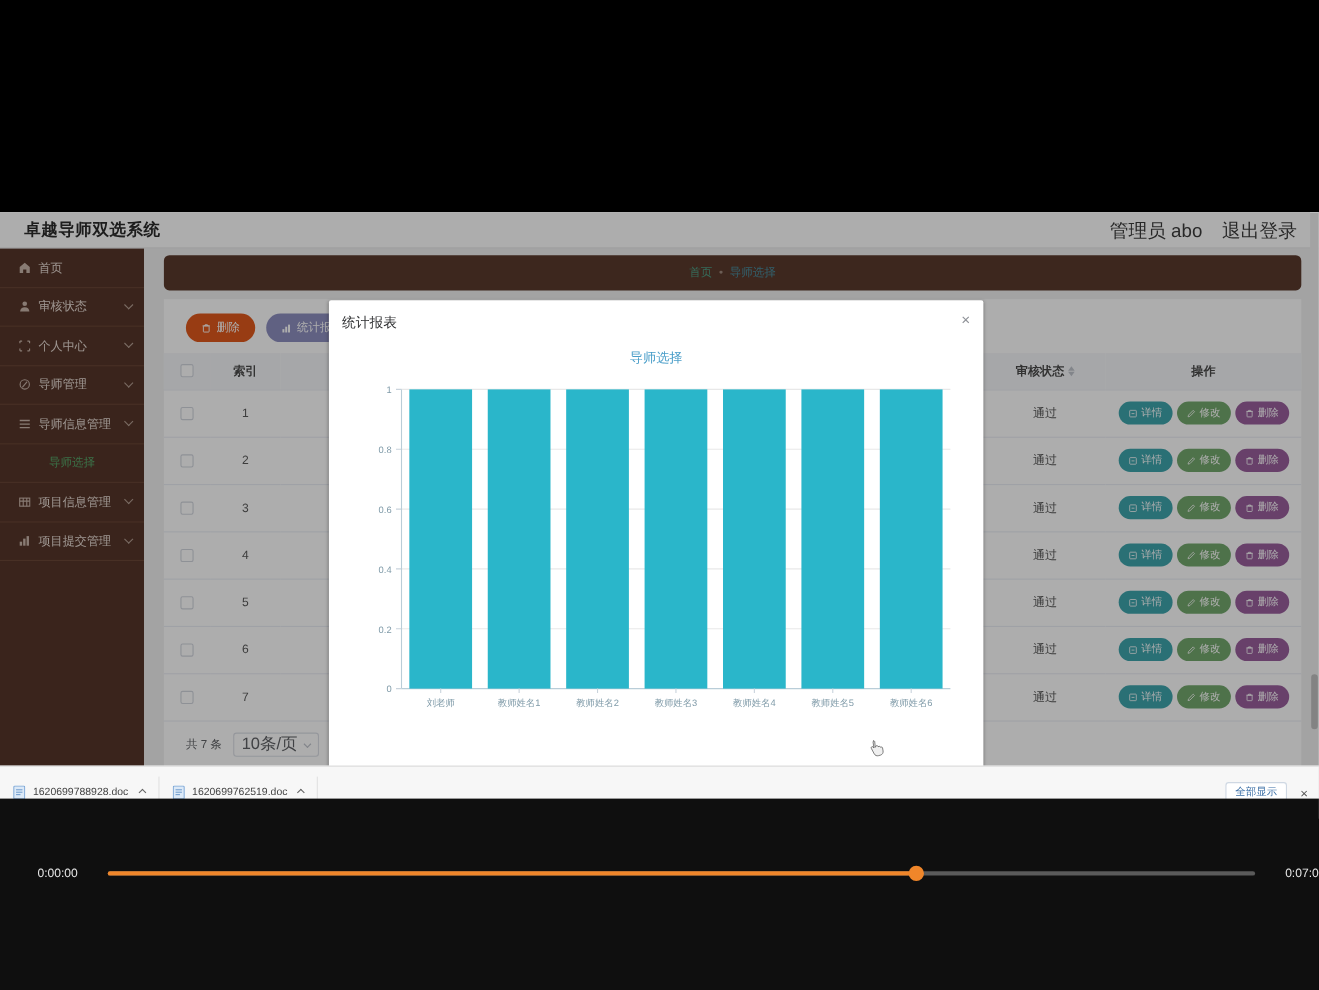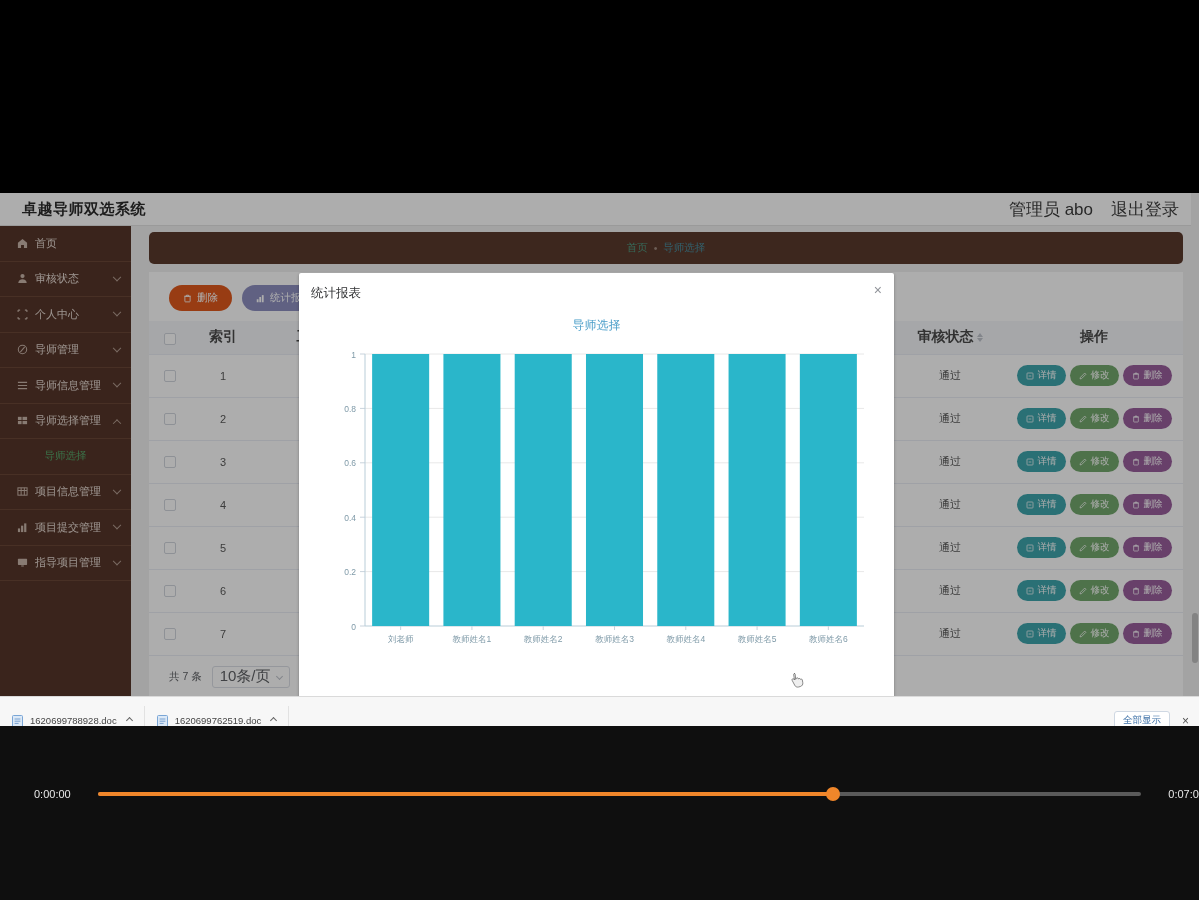--- a/index.html
+++ b/index.html
@@ -69,21 +69,21 @@
   .pill {
     height:26px; border-radius:13px; padding:0 14px; display:inline-flex;
     align-items:center; gap:5px; font-size:10.5px; color:#fff; border:none; cursor:pointer;
   }
   .pill svg { width:9px; height:9px; display:block; }
   .pill.del { background:#e1591c; }
   .pill.stat { background:#8e8fc0; }
 
   table.grid { width:100%; border-collapse:collapse; table-layout:fixed; }
   table.grid th {
-    height:33px; background:#f5f7fa; font-size:14px; font-weight:bold; color:#4b4b4b;
+    height:33px; background:#f5f7fa; font-size:11px; font-weight:bold; color:#4b4b4b;
     border-bottom:1px solid #ebeef5; text-align:center;
   }
   table.grid td {
     height:43px; font-size:11px; color:#5a5a5a; text-align:center;
     border-bottom:1px solid #ebeef5;
   }
   .th-sort { display:inline-flex; align-items:center; gap:3px; }
   .sort-arrows { display:inline-flex; flex-direction:column; gap:1px; }
   .sort-arrows i { display:block; width:0; height:0; border-left:3px solid transparent;
                    border-right:3px solid transparent; }
@@ -231,32 +231,20 @@
       <div class="menu-item">
         <span class="mi-ico">
           <svg viewBox="0 0 12 12" fill="none" stroke="currentColor" stroke-width="1.3">
             <path d="M1 2.5h10M1 6h10M1 9.5h10"></path>
           </svg>
         </span>
         <span>导师信息管理</span>
         <span class="caret"></span>
       </div>
 
-      <div class="menu-item">
-        <span class="mi-ico">
-          <svg viewBox="0 0 12 12" fill="currentColor">
-              <rect x="1" y="2" width="4" height="3.5"></rect>
-              <rect x="6" y="2" width="5" height="3.5"></rect>
-              <rect x="1" y="6.5" width="4" height="3.5"></rect>
-              <rect x="6" y="6.5" width="5" height="3.5"></rect>
-            </svg>
-        </span>
-        <span>导师选择管理</span>
-        <span class="caret up"></span>
-      </div>
 
       <div class="submenu-item">
         <span>导师选择</span>
       </div>
 
       <div class="menu-item">
         <span class="mi-ico">
           <svg viewBox="0 0 12 12" fill="none" stroke="currentColor" stroke-width="1.1">
               <rect x="1" y="2" width="10" height="8"></rect>
               <path d="M1 5h10M4.5 2v8M8 2v8"></path>
@@ -271,30 +259,20 @@
           <svg viewBox="0 0 12 12" fill="currentColor">
               <rect x="1" y="7" width="2.4" height="4"></rect>
               <rect x="4.4" y="4" width="2.4" height="7"></rect>
               <rect x="7.8" y="1.5" width="2.4" height="9.5"></rect>
             </svg>
         </span>
         <span>项目提交管理</span>
         <span class="caret"></span>
       </div>
 
-      <div class="menu-item">
-        <span class="mi-ico">
-          <svg viewBox="0 0 12 12" fill="currentColor">
-              <rect x="1" y="2" width="10" height="6.6" rx="0.6"></rect>
-              <rect x="4.6" y="9.2" width="2.8" height="1.2"></rect>
-            </svg>
-        </span>
-        <span>指导项目管理</span>
-        <span class="caret"></span>
-      </div>
     </div>
 
     <div class="main">
 
       <div class="breadcrumb-bar">
         <span class="bc-home">首页</span>
         <span class="bc-sep">•</span>
         <span class="bc-cur">导师选择</span>
       </div>
 

